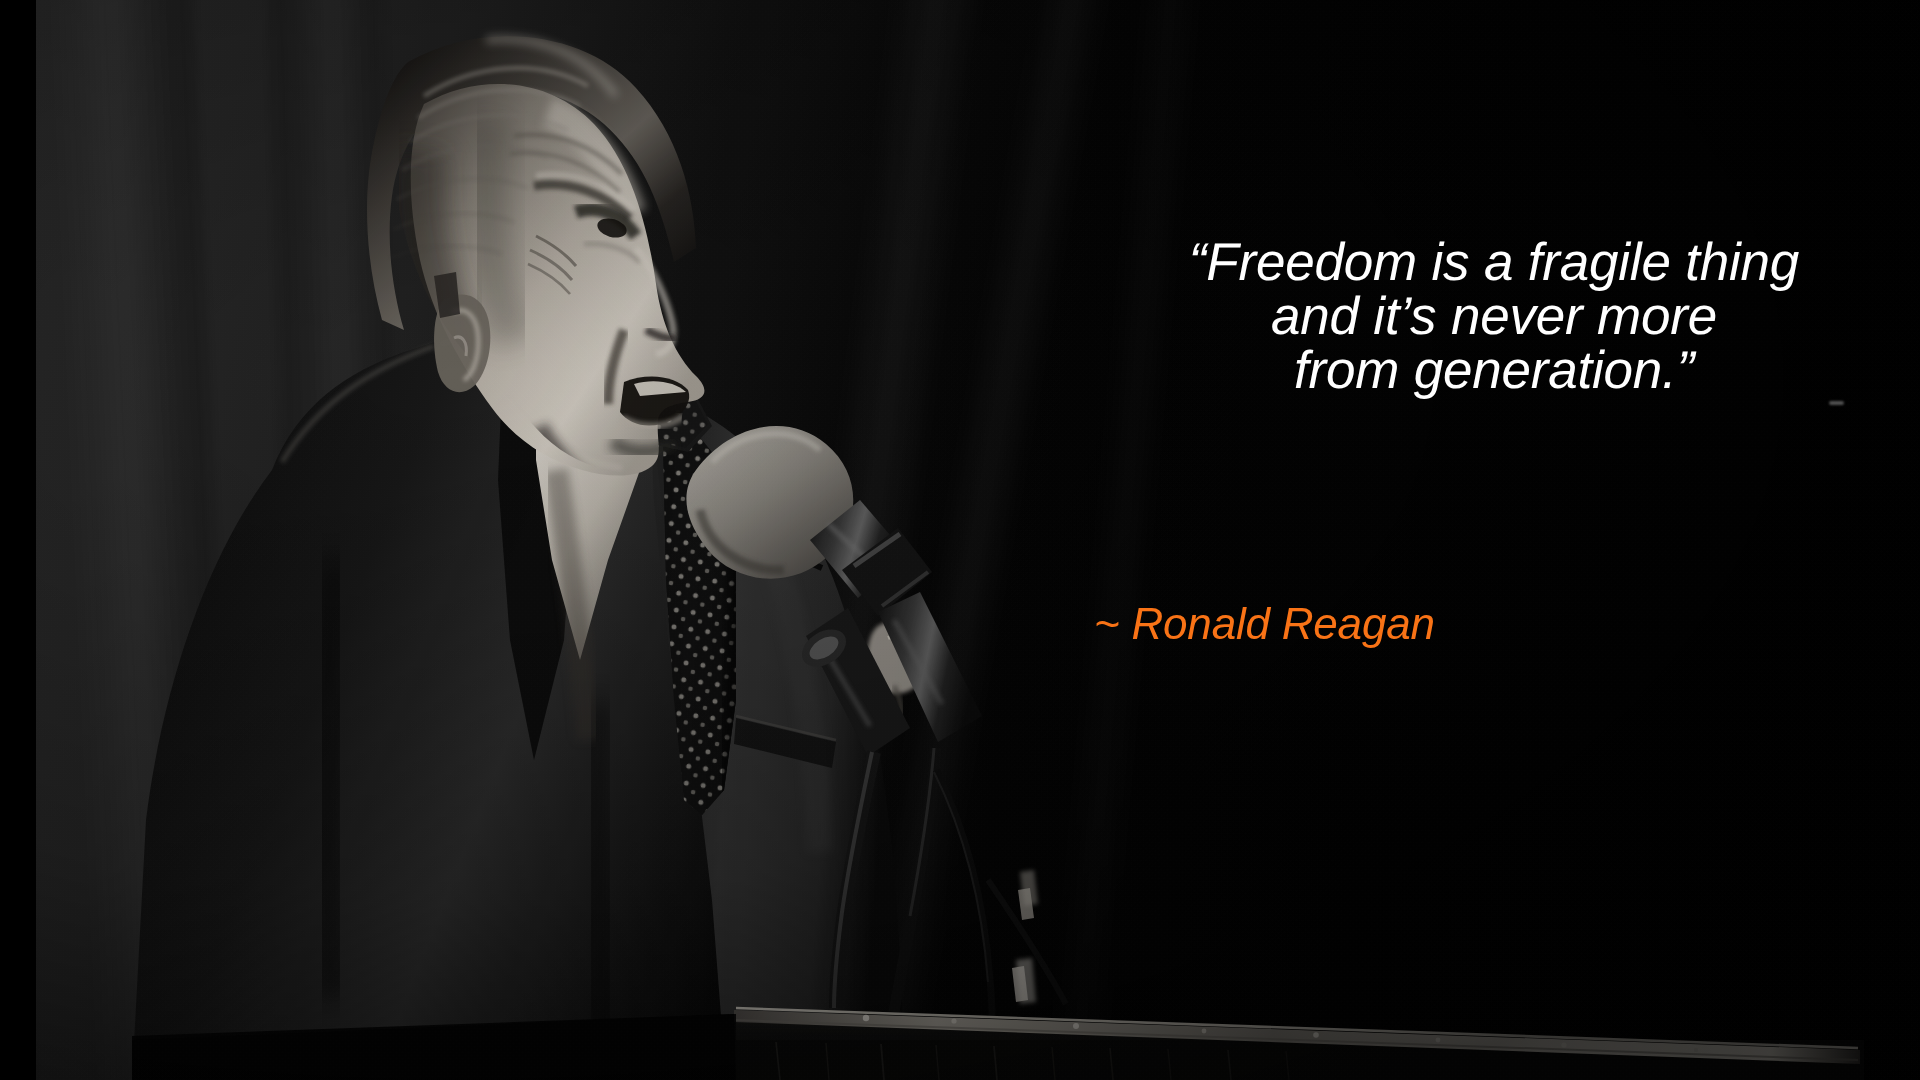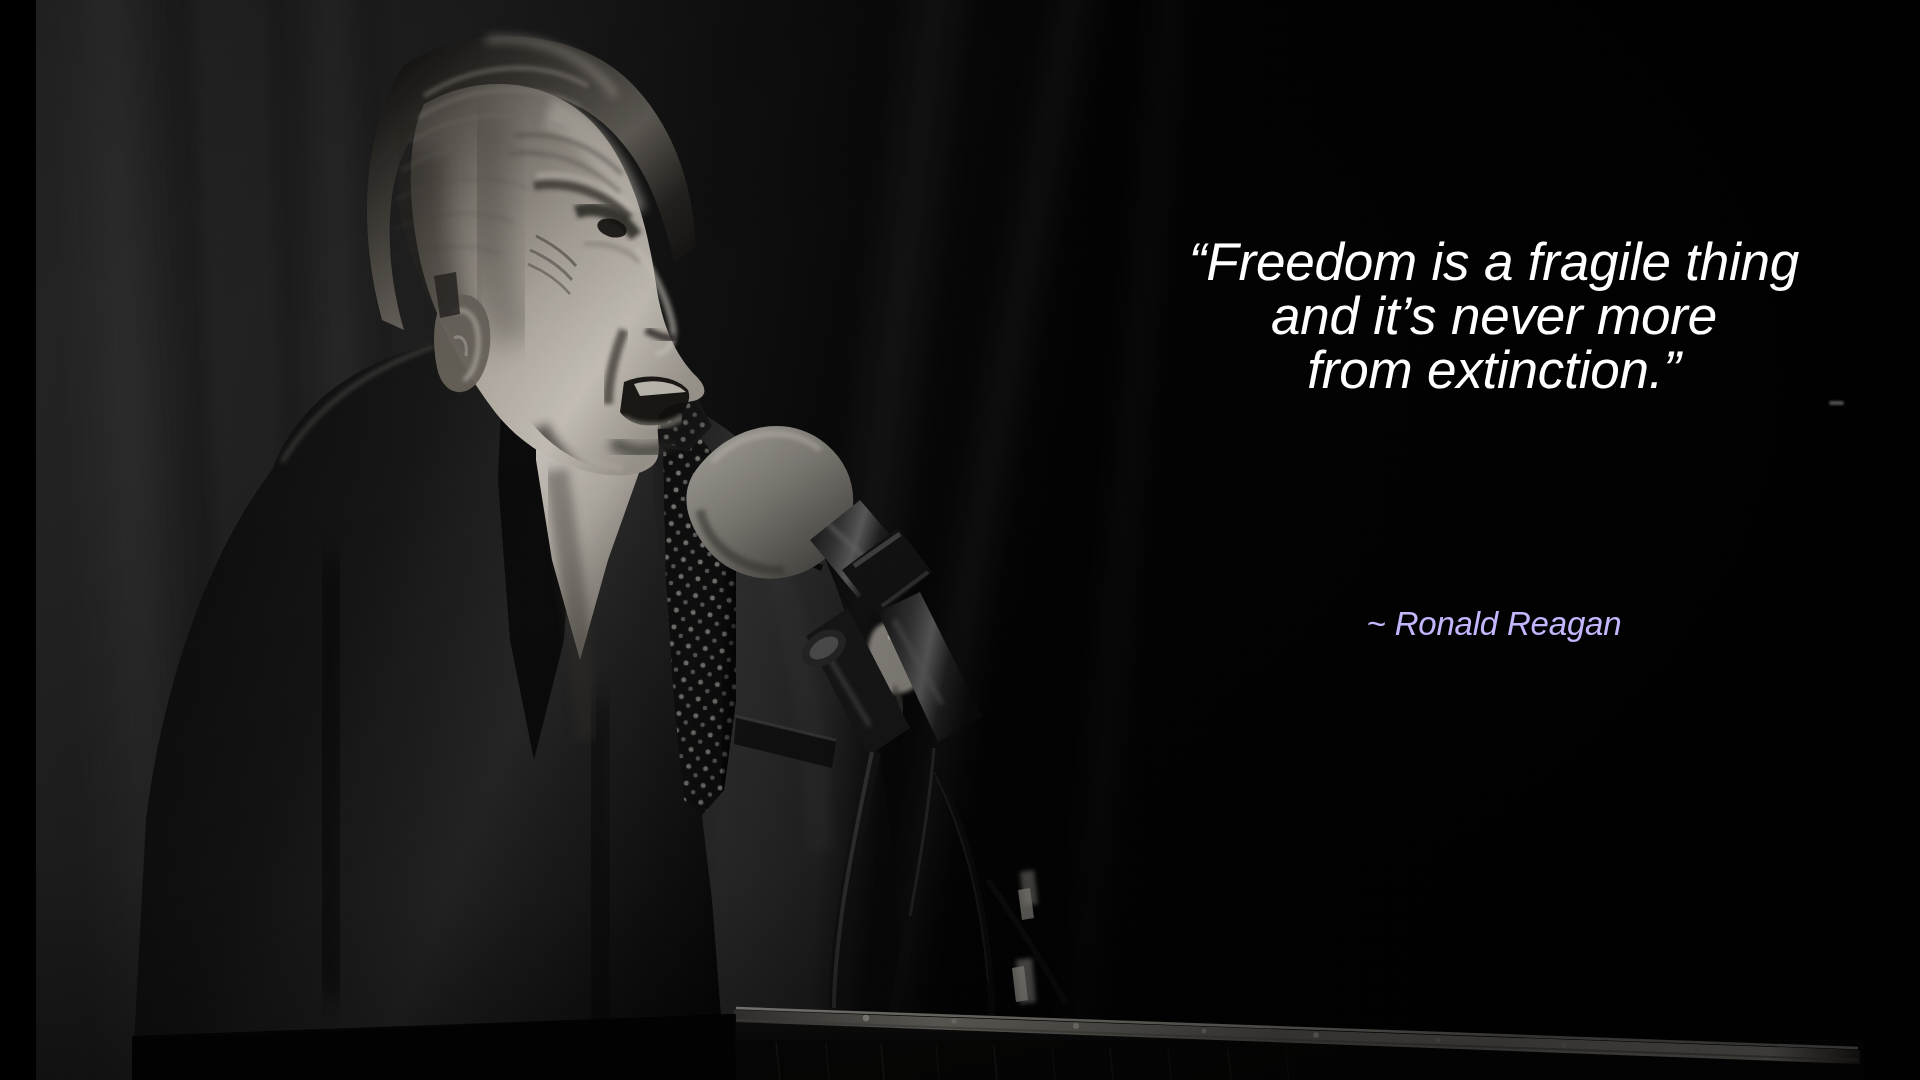--- a/index.html
+++ b/index.html
@@ -119,26 +119,26 @@
     line-height: 54px;
     letter-spacing: -0.2px;
     white-space: nowrap;
     text-rendering: geometricPrecision;
   }
   .attribution {
     position: absolute;
     left: 1058px;
     top: 598px;
     width: 800px;
-    text-align: center;
-    color: #c4b5fd;
+    text-align: left;
+    color: #f97316;
     font-family: "Liberation Sans", sans-serif;
     font-style: italic;
     font-weight: 400;
-    font-size: 33px;
+    font-size: 44px;
     line-height: 52px;
     letter-spacing: -0.2px;
     white-space: nowrap;
   }
 
   
   .speck {
     position: absolute;
     left: 1793px;
     top: 401px;
@@ -502,18 +502,18 @@
     </svg>
   </div>
 
   <div class="vignette"></div>
   <div class="grain"></div>
   <div class="speck"></div>
 
   <div class="quote-block">
     <div class="quote-line">“Freedom is a fragile thing</div>
     <div class="quote-line">and it’s never more</div>
-    <div class="quote-line">from extinction.”</div>
+    <div class="quote-line">from generation.”</div>
   </div>
 
   <div class="attribution">~ Ronald Reagan</div>
 
 </div>
 
 </body></html>

